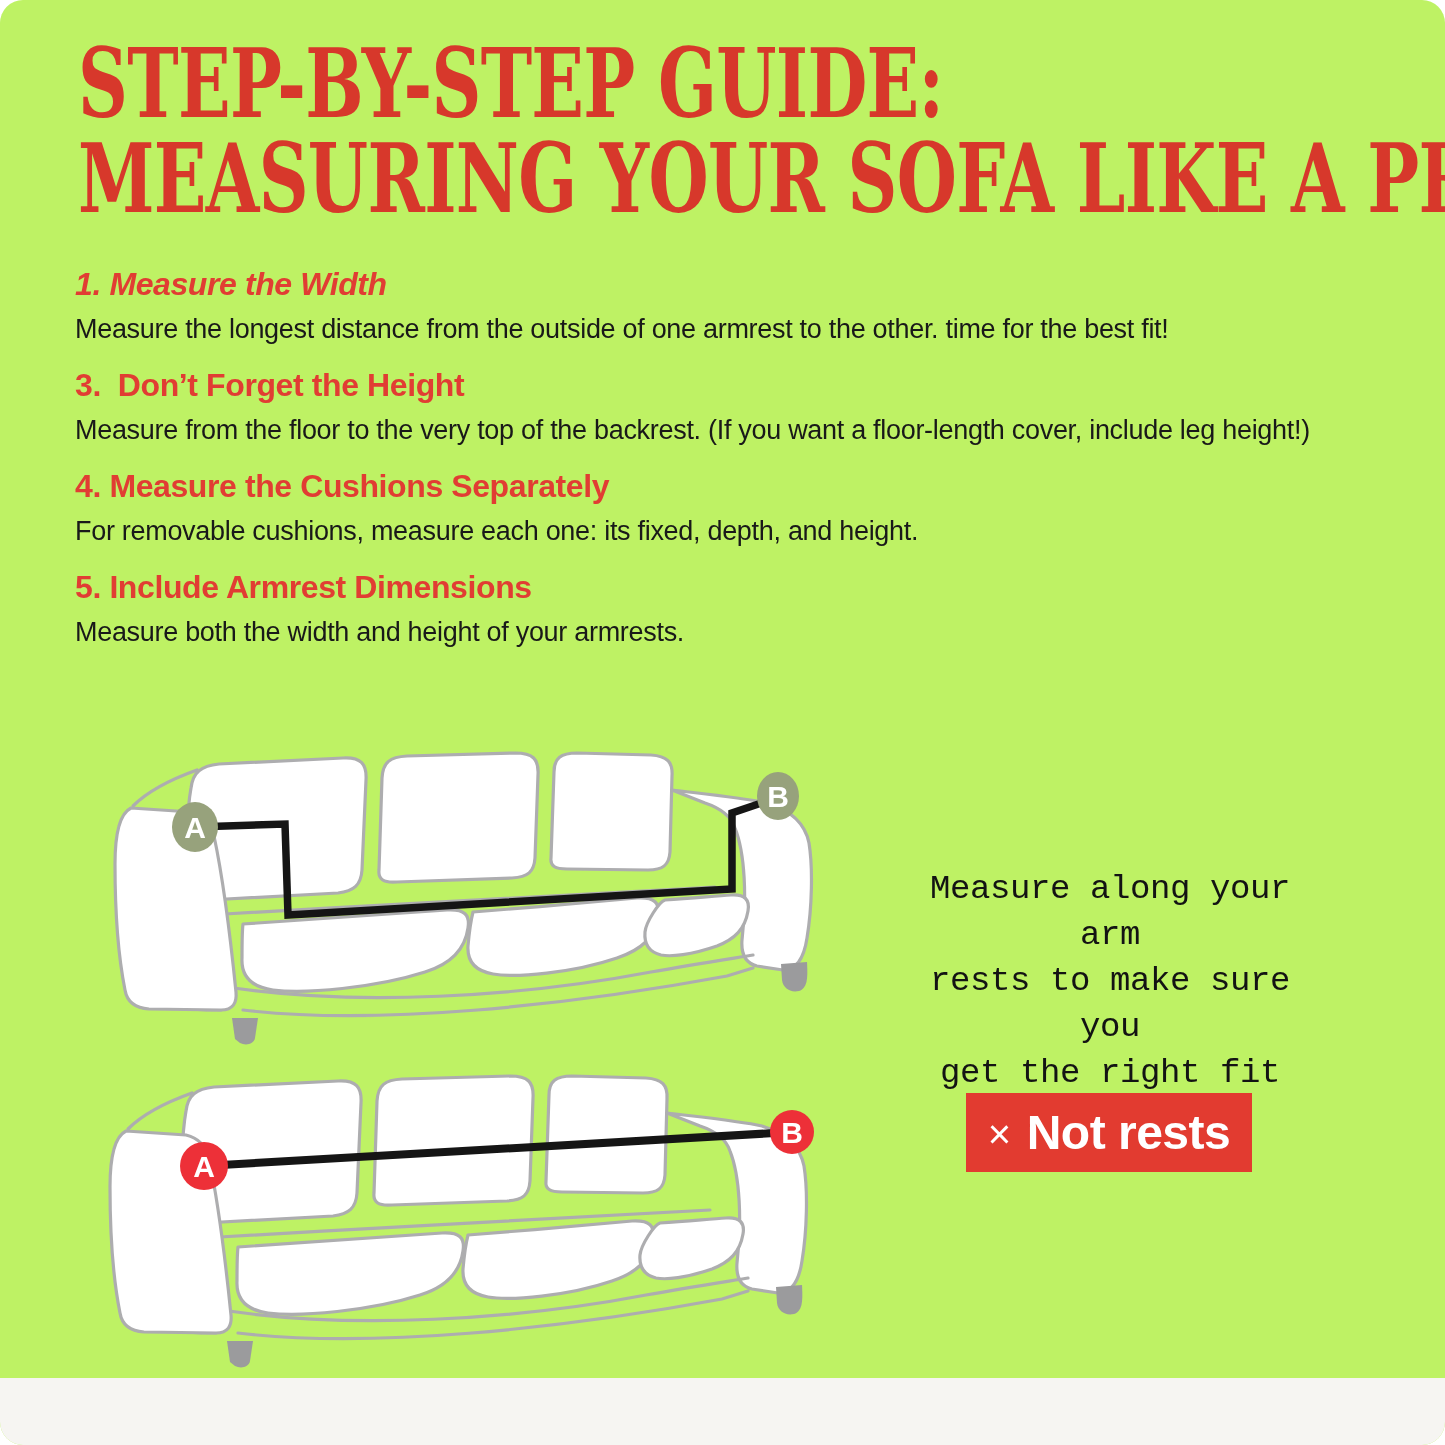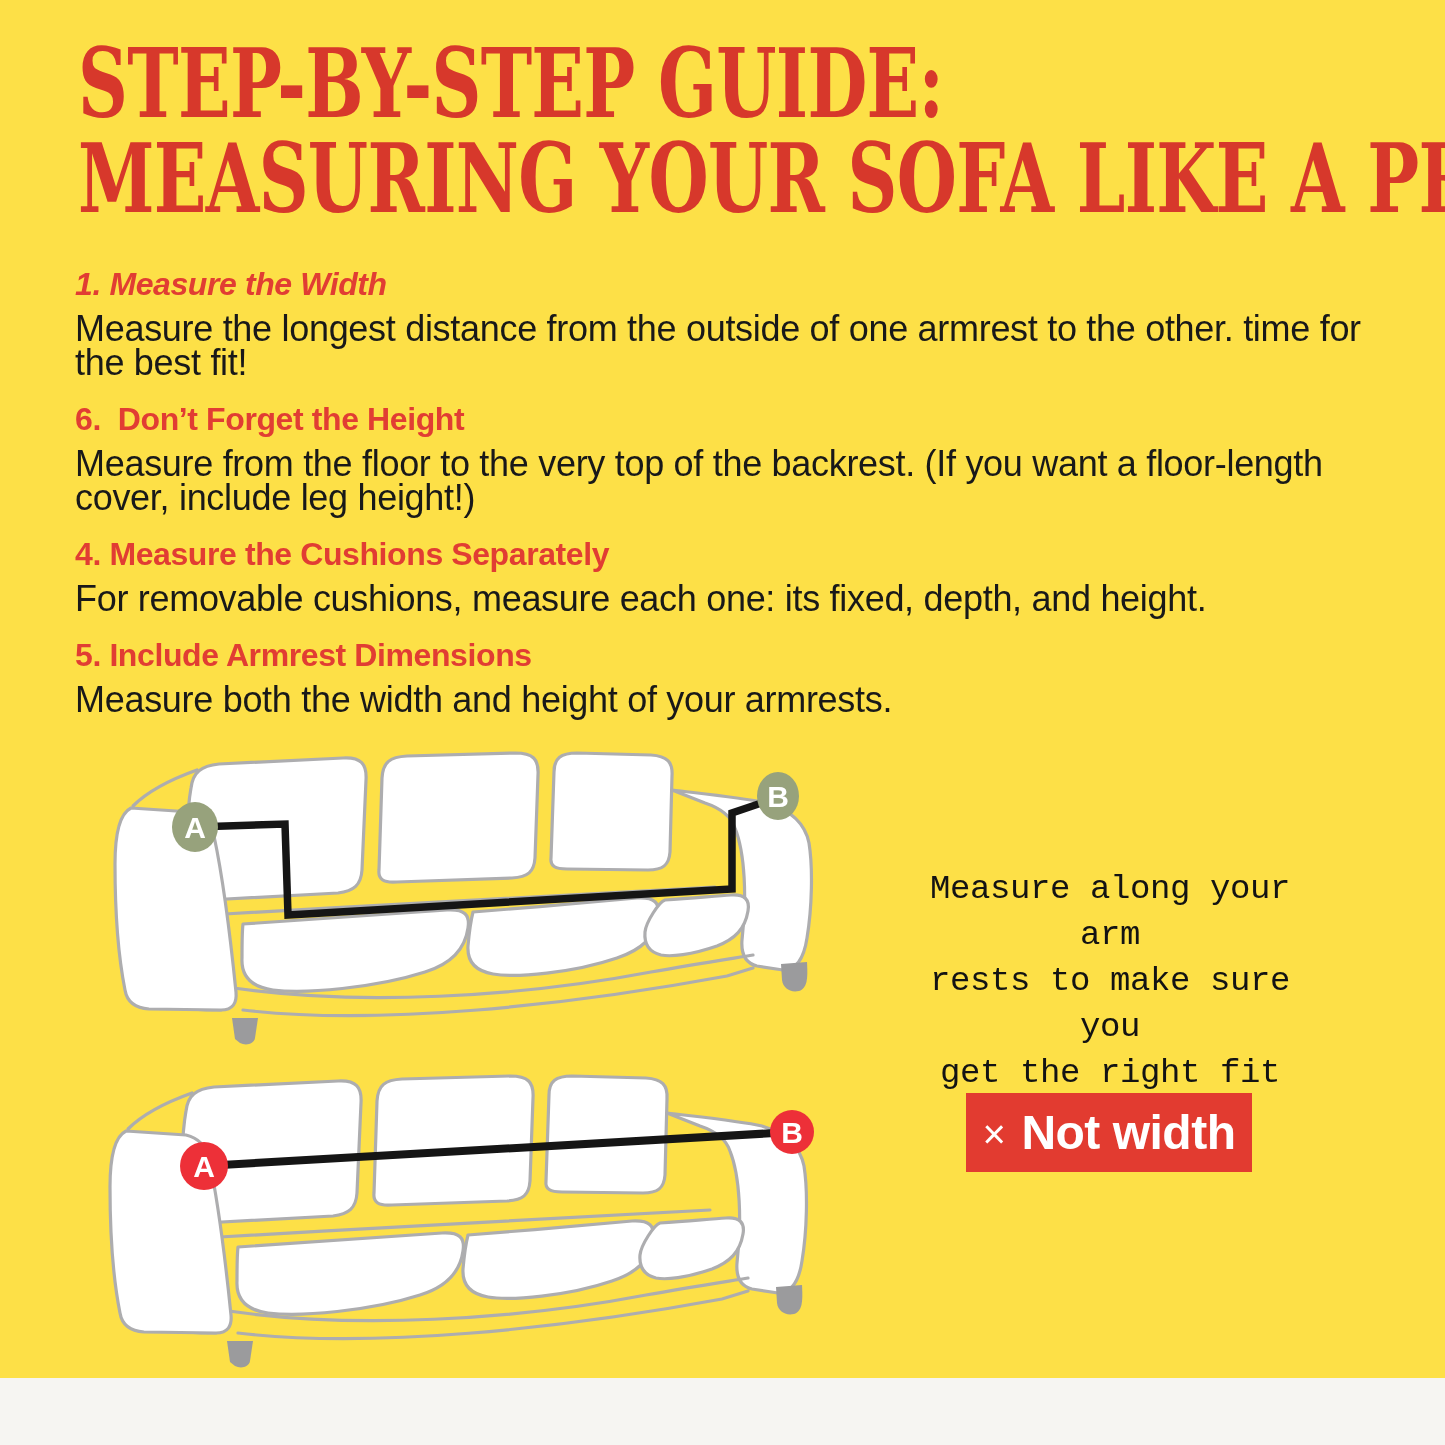--- a/index.html
+++ b/index.html
@@ -1,35 +1,36 @@
 <!DOCTYPE html>
 <html><head>
 <meta charset="utf-8">
 <style>
   html,body{margin:0;padding:0;background:#ffffff;}
   .canvas{
     position:relative;width:1445px;height:1445px;margin:0 auto;
-    background:#fde047;overflow:hidden;
+    background:#bef264;overflow:hidden;
     font-family:"Liberation Sans",sans-serif;
+    border-radius:23px;
   }
   
   .title{
     position:absolute;left:78px;top:36px;color:#D7382B;
     font-family:"DejaVu Serif",serif;font-weight:700;
     font-size:96px;line-height:95px;letter-spacing:-1px;
   }
   .title .tline{display:block;transform:scaleX(.72);transform-origin:left center;white-space:nowrap;}
   
   .steps{position:absolute;left:75px;top:266px;width:1320px;}
   .step-heading{
     margin:21px 0 9px 0;font-size:32px;font-weight:700;color:#E13D33;
     letter-spacing:-.4px;white-space:pre-wrap;
   }
   .step:first-child .step-heading{margin-top:0;font-style:italic;}
-  .step-body{margin:0;font-size:36px;color:#191919;letter-spacing:-.3px;line-height:34px;}
+  .step-body{margin:0;font-size:27px;color:#191919;letter-spacing:-.3px;line-height:34px;}
   
   .sofa-svg{position:absolute;}
   .sofa-correct{left:95px;top:748px;width:845px;height:320px;}
   .sofa-incorrect{left:90px;top:1070px;width:845px;height:322px;}
   .outline{stroke:#ADADAF;stroke-width:3.2;fill:none;stroke-linecap:round;}
   .outline-fill{stroke:#ADADAF;stroke-width:3.2;fill:#ffffff;stroke-linejoin:round;}
   .leg{fill:#9B9B9D;stroke:none;}
   .measure{stroke:#151515;stroke-width:7.5;fill:none;stroke-linejoin:miter;stroke-linecap:butt;}
   .marker-letter{fill:#ffffff;font-family:"Liberation Sans",sans-serif;font-weight:700;font-size:30px;text-anchor:middle;}
   
@@ -60,21 +61,21 @@
     <span class="tline">STEP-BY-STEP GUIDE:</span>
     <span class="tline">MEASURING YOUR SOFA LIKE A PRO</span>
   </div>
 
   <div class="steps">
     <div class="step">
       <h2 class="step-heading">1. Measure the Width</h2>
       <p class="step-body">Measure the longest distance from the outside of one armrest to the other. time for the best fit!</p>
     </div>
     <div class="step">
-      <h2 class="step-heading">6.  Don’t Forget the Height</h2>
+      <h2 class="step-heading">3.  Don’t Forget the Height</h2>
       <p class="step-body">Measure from the floor to the very top of the backrest. (If you want a floor-length cover, include leg height!)</p>
     </div>
     <div class="step">
       <h2 class="step-heading">4. Measure the Cushions Separately</h2>
       <p class="step-body">For removable cushions, measure each one: its fixed, depth, and height.</p>
     </div>
     <div class="step">
       <h2 class="step-heading">5. Include Armrest Dimensions</h2>
       <p class="step-body">Measure both the width and height of your armrests.</p>
     </div>
@@ -136,16 +137,16 @@
       <text class="marker-letter" x="702" y="72">B</text>
     </g>
   </svg>
 
   <div class="caption caption-like">Measure along your arm
 rests to make sure you
 get the right fit</div>
 
   <div class="badge badge-not">
     <span class="x-icon">×</span>
-    <span>Not width</span>
+    <span>Not rests</span>
   </div>
 
 </div>
 
 </body></html>

